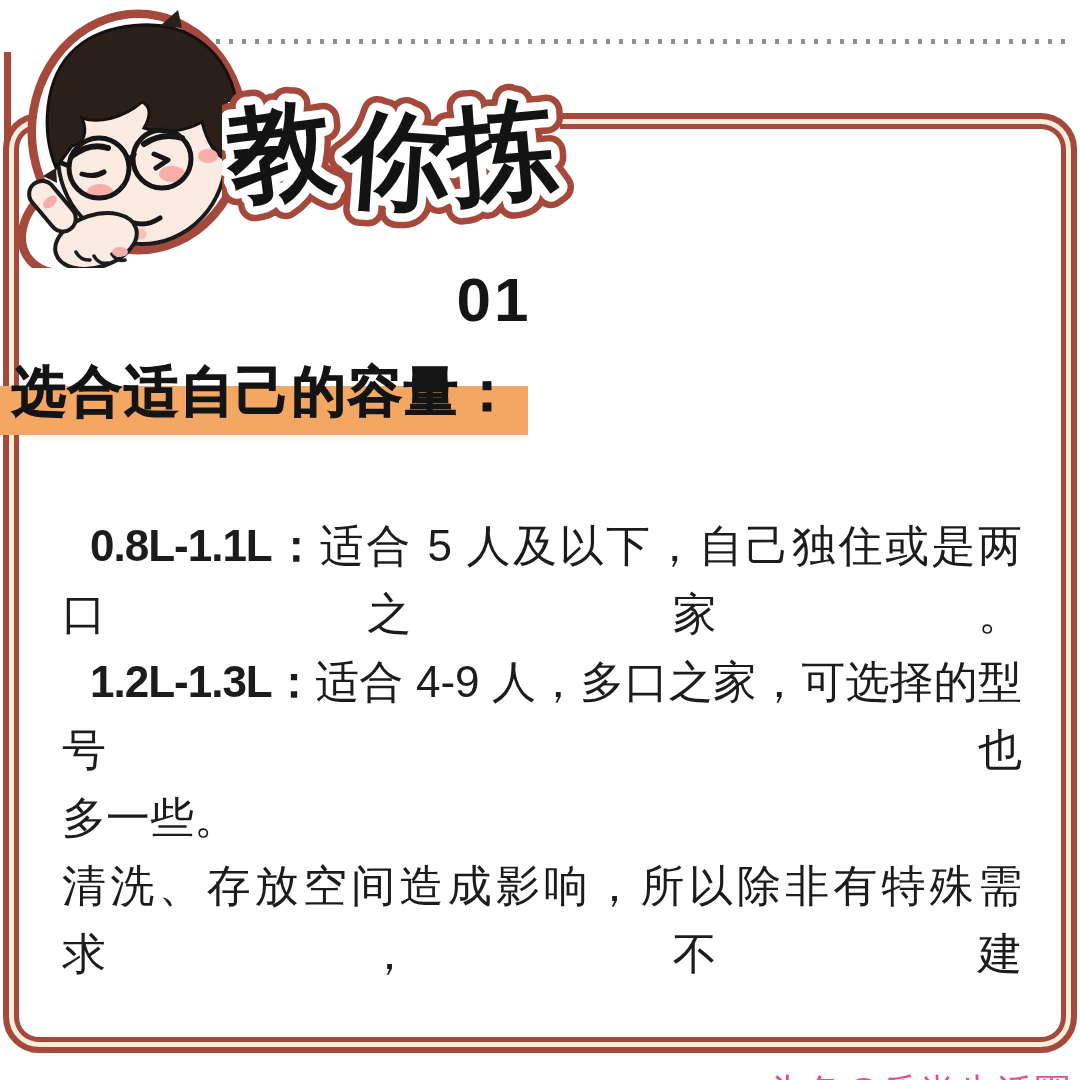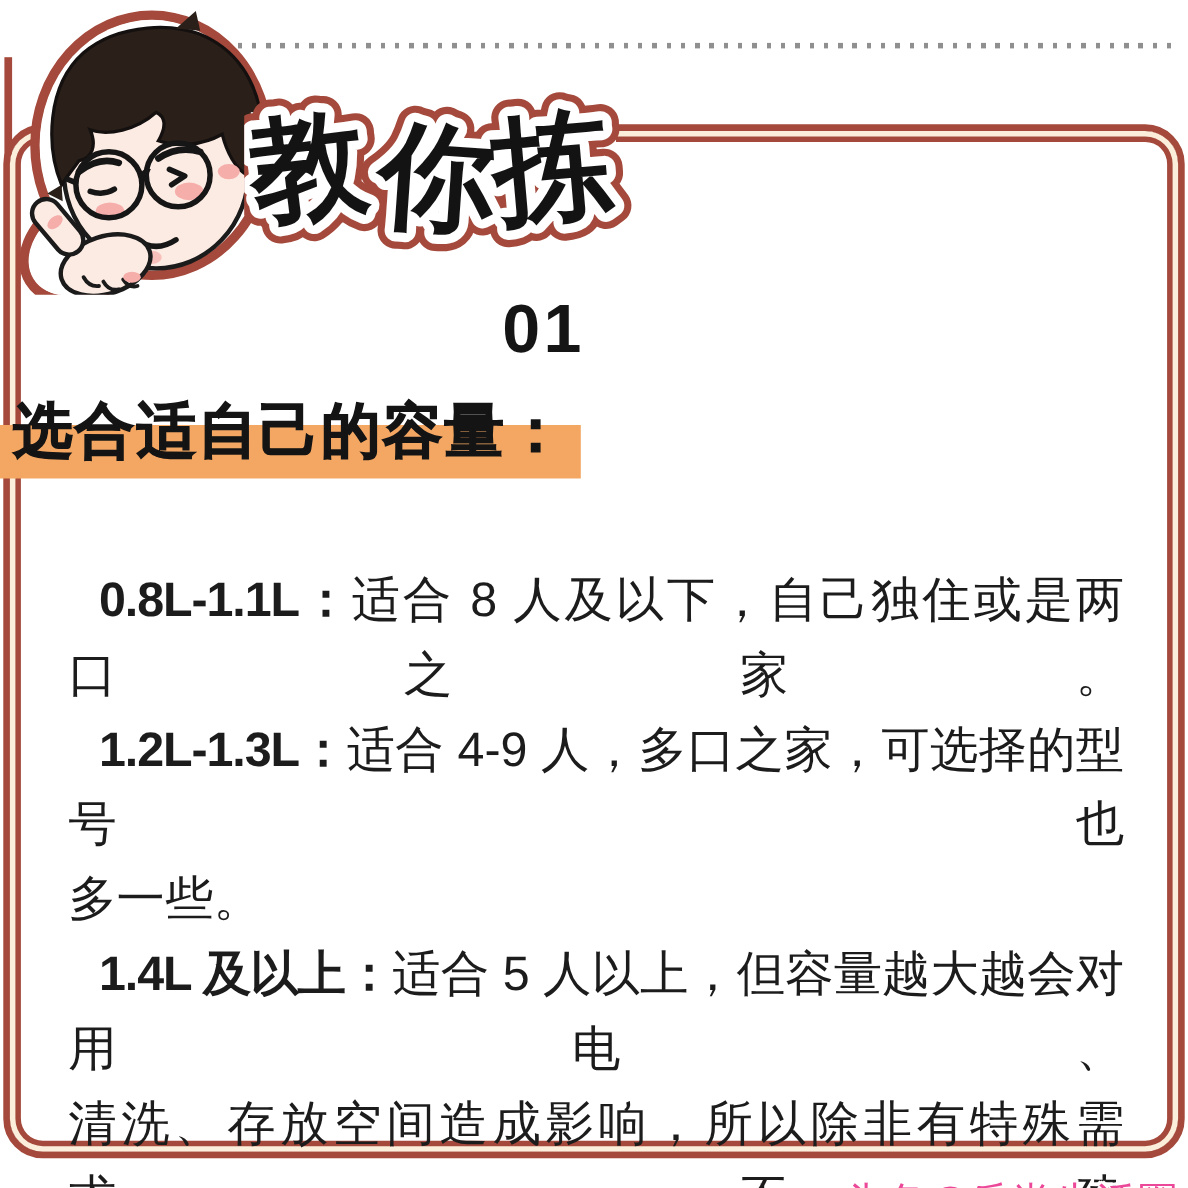--- a/index.html
+++ b/index.html
@@ -147,21 +147,20 @@
     <text class="t-black" x="10" y="122" rotate="-7 4 -5">教你拣</text>
   </svg>
 </div>
 
 <div class="section-number">01</div>
 <div class="heading-row">
   <span class="heading">选合适自己的容量：</span>
 </div>
 
 <div class="body-text">
-  <div class="line fill"><span class="label">0.8L-1.1L：</span><span>适合 8 人及以下，自己独住或是两口之家。</span></div>
+  <div class="line fill"><span class="label">0.8L-1.1L：</span><span>适合 5 人及以下，自己独住或是两口之家。</span></div>
   <div class="line fill"><span class="label">1.2L-1.3L：</span><span>适合 4-9 人，多口之家，可选择的型号也</span></div>
   <div class="line"><span>多一些。</span></div>
-  <div class="line fill"><span class="label">1.4L 及以上：</span><span>适合 5 人以上，但容量越大越会对用电、</span></div>
   <div class="line fill"><span>清洗、存放空间造成影响，所以除非有特殊需求，不建</span></div>
 
 </div>
 
 <div class="watermark">头条@质尚生活圈</div>
 
 </body></html>

